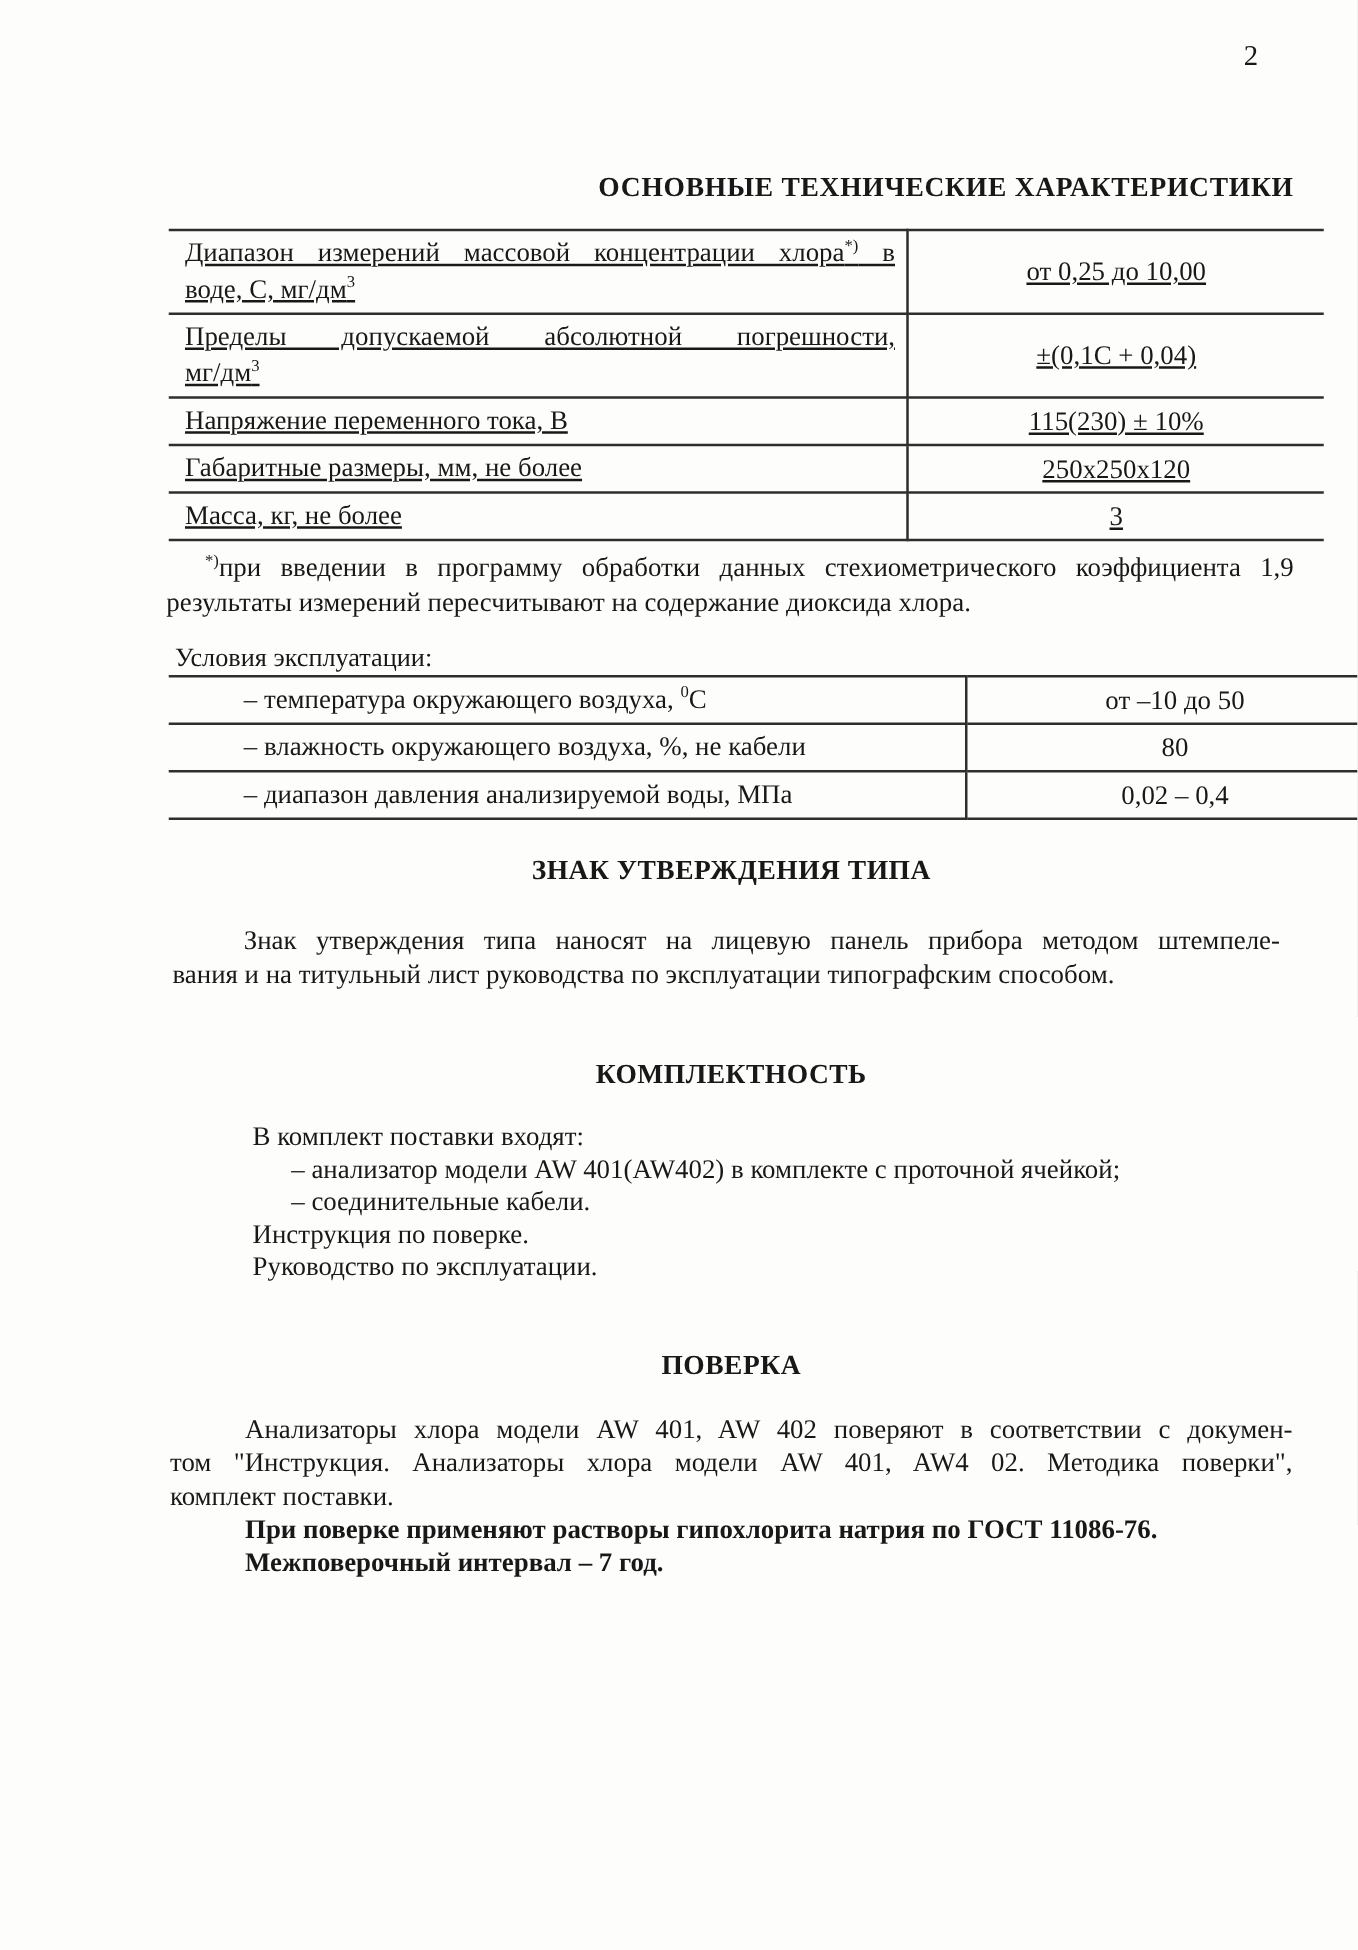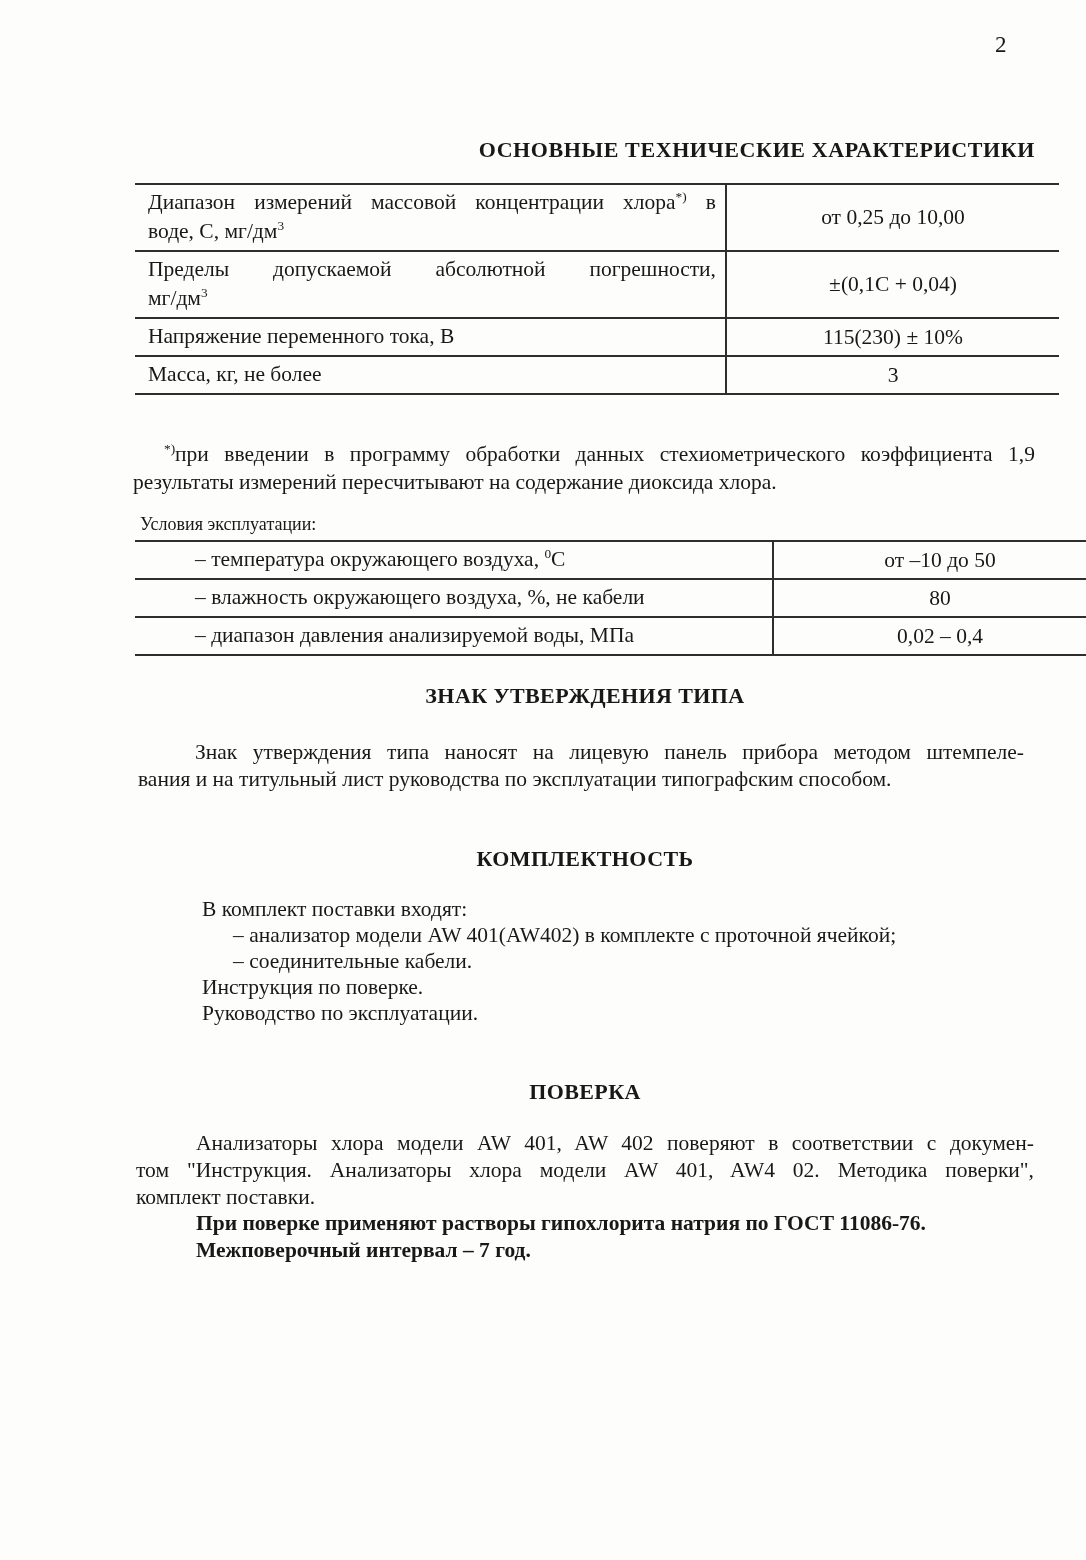--- a/index.html
+++ b/index.html
@@ -19,21 +19,21 @@
   }
 
   .doc-title {
     position:absolute; top:137px; left:135px; width:900px;
     text-align:right; font-weight:bold; font-size:22px;
     letter-spacing:0.6px; white-space:nowrap;
   }
 
   
   table { border-collapse:collapse; table-layout:fixed; }
-  .spec-table { position:absolute; top:183px; left:135px; width:900px; }
+  .spec-table { position:absolute; top:183px; left:135px; width:900px;text-decoration:underline; }
   .cond-table { position:absolute; top:540px; left:135px; width:900px; }
 
   .spec-table td, .cond-table td {
     border-top:2px solid #2e2e2e;
     border-bottom:2px solid #2e2e2e;
     font-size:21.5px;
     vertical-align:middle;
     padding:0;
   }
   td.param { width:568px; border-right:2px solid #2e2e2e; padding:3px 9px 4px 13px; line-height:29px; }
@@ -51,21 +51,21 @@
   sup { font-size:62%; line-height:0; vertical-align:super; }
 
   
   .footnote {
     position:absolute; top:440px; left:133px; width:902px;
     font-size:21.5px; line-height:28px;
     text-align:justify; text-indent:31px; margin:0;
   }
   .conditions-label {
     position:absolute; top:514px; left:140px;
-    font-size:18px;
+    font-size:21px;
   }
 
   .section-heading {
     position:absolute; left:135px; width:900px;
     text-align:center; font-weight:bold; font-size:22px;
     letter-spacing:0.4px; white-space:nowrap;
   }
   .h-znak  { top:683px; }
   .h-kompl { top:846px; }
   .h-pover { top:1079px; }
@@ -107,20 +107,24 @@
     <tr class="r-tall2">
       <td class="param">
         <span class="jline"><span>Пределы допускаемой абсолютной погрешности,</span></span>
         <span class="pline"><span>мг/дм</span><sup>3</sup></span>
       </td>
       <td class="value">±(0,1С + 0,04)</td>
     </tr>
     <tr class="r-low">
       <td class="param">Напряжение переменного тока, В</td>
       <td class="value">115(230) ± 10%</td>
+    </tr>
+    <tr class="r-low">
+      <td class="param">Габаритные размеры, мм, не более</td>
+      <td class="value">250x250x120</td>
     </tr>
     <tr class="r-low">
       <td class="param">Масса, кг, не более</td>
       <td class="value">3</td>
     </tr>
   </tbody>
     </table>
 
   <p class="footnote body-par"><sup>*)</sup><span>при введении в программу обработки данных стехиометрического коэффициента 1,9 результаты измерений пересчитывают на содержание диоксида  хлора.</span></p>
 

